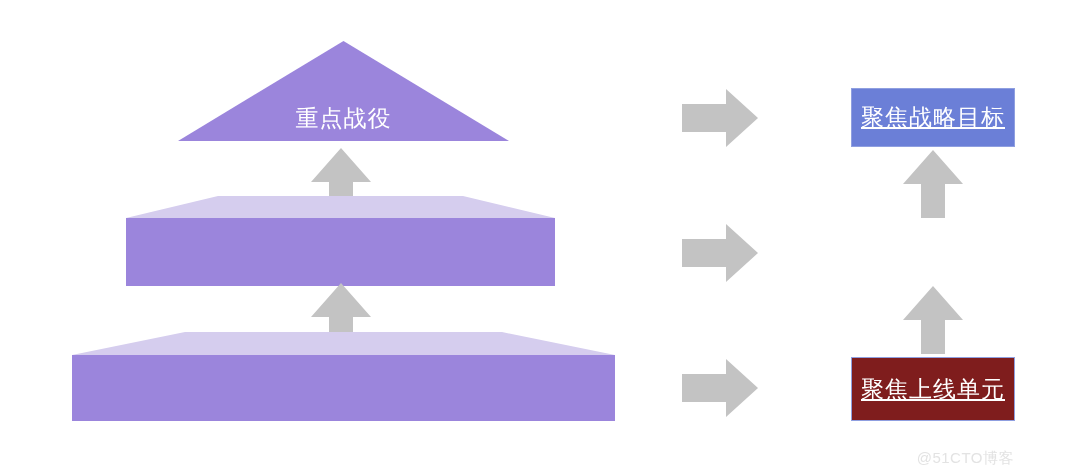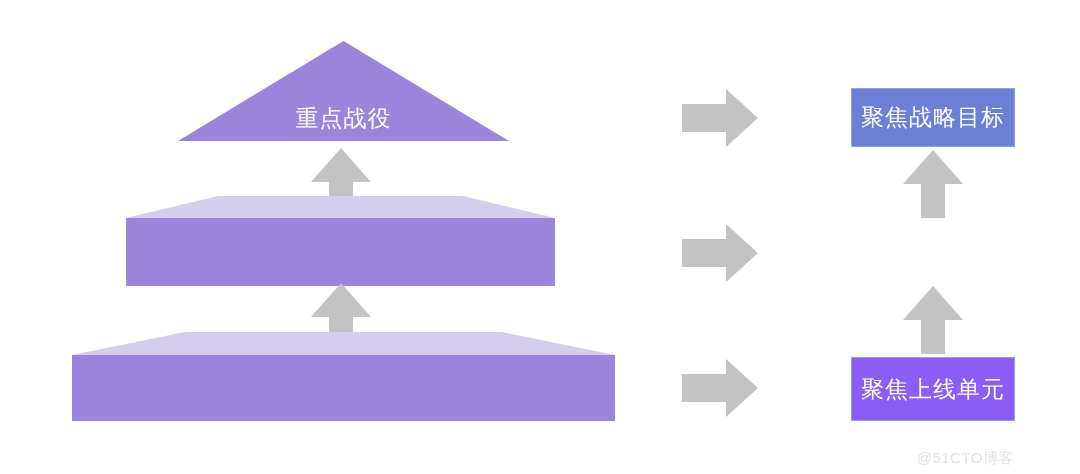--- a/index.html
+++ b/index.html
@@ -159,36 +159,36 @@
     <svg viewBox="0 0 76 58" preserveAspectRatio="none">
       <polygon points="0,15 44,15 44,0 76,29 44,58 44,43 0,43" fill="#c3c3c3"></polygon>
     </svg>
   </div>
   <div class="right-arrow" id="r-arrow-3">
     <svg viewBox="0 0 76 58" preserveAspectRatio="none">
       <polygon points="0,15 44,15 44,0 76,29 44,58 44,43 0,43" fill="#c3c3c3"></polygon>
     </svg>
   </div>
 
-  <div class="focus-box" id="focus-box-1" style="background:#6b7fd7;">
+  <div class="focus-box" id="focus-box-1" style="background:#6b7fd7;text-decoration:underline;">
     <span>聚焦战略目标</span>
   </div>
 
   <div class="col-arrow" id="col-arrow-1">
     <svg viewBox="0 0 60 68" preserveAspectRatio="none">
       <polygon points="30,0 60,34 42,34 42,68 18,68 18,34 0,34" fill="#c3c3c3"></polygon>
     </svg>
   </div>
 
 
   <div class="col-arrow" id="col-arrow-2">
     <svg viewBox="0 0 60 68" preserveAspectRatio="none">
       <polygon points="30,0 60,34 42,34 42,68 18,68 18,34 0,34" fill="#c3c3c3"></polygon>
     </svg>
   </div>
 
-  <div class="focus-box" id="focus-box-3" style="background:#8b5cf6;">
+  <div class="focus-box" id="focus-box-3" style="background:#7f1d1d;text-decoration:underline;">
     <span>聚焦上线单元</span>
   </div>
 
   <div id="watermark">@51CTO博客</div>
 
 </div>
 
 </body></html>

